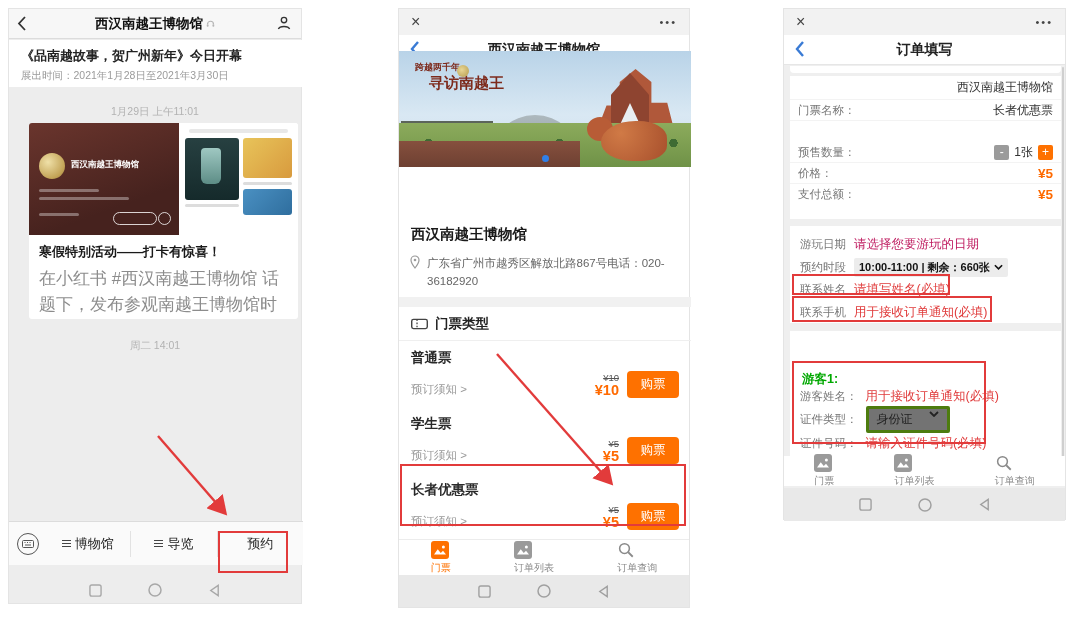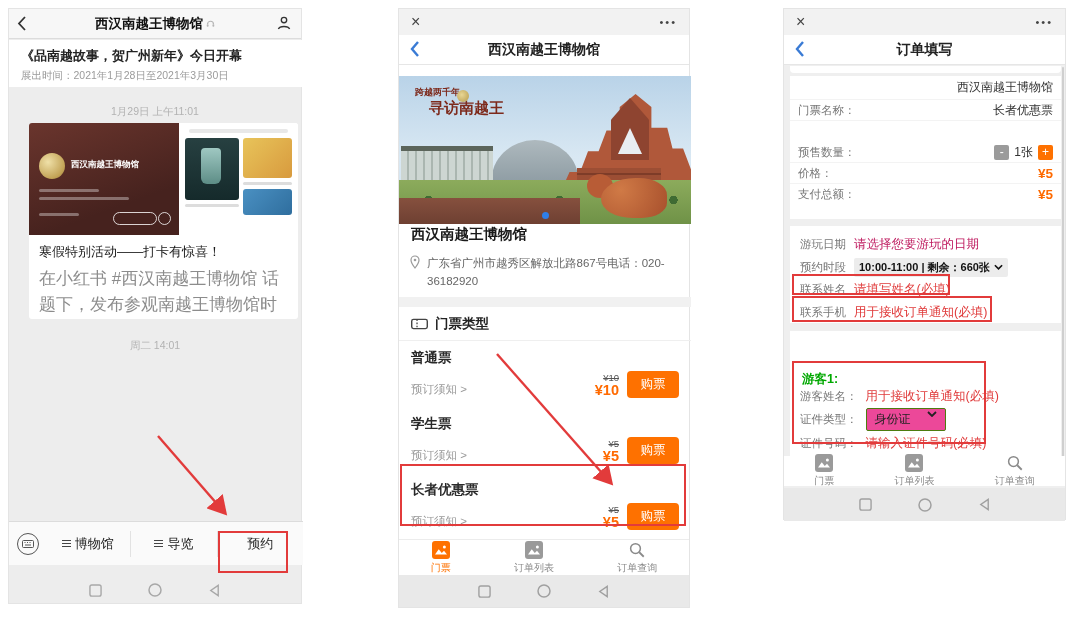--- a/index.html
+++ b/index.html
@@ -15,21 +15,21 @@
   .tbar .x { font-size:16px; line-height:1; color:#444; }
   .tbar .more { font-size:11px; letter-spacing:2px; color:#444; }
   .navbar { position:absolute; left:0; top:26px; right:0; height:30px; background:#fff;
             border-bottom:1px solid #e6e6e6; display:flex; align-items:center; }
   .navbar .back { position:absolute; left:10px; top:5px; }
   .navbar .ttl { width:100%; text-align:center; font-size:14px; color:#222; font-weight:600; }
   .chev-blue { width:11px; height:18px; }
 
   .tabbar { position:absolute; left:0; right:0; display:flex; justify-content:space-around;
             align-items:center; background:#fff; border-top:1px solid #ececec; }
-  .tab { display:flex; flex-direction:column; align-items:center; gap:2px; font-size:10px; color:#8a8a8a; }
+  .tab { display:flex; flex-direction:column; align-items:flex-start; gap:2px; font-size:10px; color:#8a8a8a; }
   .tab.active { color:#fe7100; }
   .tab svg { display:block; }
 
   .anav { position:absolute; left:0; right:0; display:flex; justify-content:center;
           align-items:center; gap:46px; }
   .anav.grey { background:#e9e9e9; }
   .anav svg { display:block; }
 
   .redbox { position:absolute; border:2px solid #e23b3b; pointer-events:none; }
 
@@ -58,21 +58,21 @@
   .pi-right { flex:1; background:#fff; position:relative; padding:4px; }
   .pr-bar { height:4px; background:#e8e8e8; border-radius:2px; margin:2px 6px 5px; }
   .pr-grid { display:flex; gap:4px; padding:0 2px; }
   .pr-c1 { width:54px; }
   .pr-c2 { flex:1; }
   .pr-img1 { height:62px; background:linear-gradient(180deg,#274041,#152a2b); border-radius:3px; position:relative; }
   .pr-cup { position:absolute; left:16px; top:10px; width:20px; height:36px; background:linear-gradient(180deg,#9fc8c2,#5d8d86); border-radius:4px 4px 6px 6px; }
   .pr-img2 { height:40px; background:linear-gradient(135deg,#e8c45a,#d89a3e); border-radius:3px; }
   .pr-img3 { height:26px; background:linear-gradient(135deg,#4a90c2,#2f6e9e); border-radius:3px; margin-top:4px; }
   .pr-cap { height:3px; background:#ddd; border-radius:2px; margin-top:4px; }
-  .post-title { padding:8px 10px 0; font-size:13px; font-weight:400; color:#1a1a1a; }
+  .post-title { padding:8px 10px 0; font-size:13px; font-weight:700; color:#1a1a1a; }
   .post-body { padding:5px 10px 10px; font-size:17px; color:#8c8c8c; line-height:1.5; }
   #p1-exhibit { top:350px; height:154px; }
   .ex-img { height:104px; background:radial-gradient(ellipse at 50% 40%, #241d15 0%, #120e0a 70%); position:relative; }
   .ex-poster { position:absolute; top:10px; width:16px; height:72px; background:linear-gradient(180deg,#43362a,#2a211a); }
   .ex-ox { position:absolute; left:108px; top:38px; width:52px; height:30px; background:radial-gradient(circle at 50% 45%,#7c5d3a,#4f3a22); border-radius:45% 55% 50% 50%; }
   .ex-horn { position:absolute; left:118px; top:28px; width:34px; height:12px; border-top:3px solid #6e5333; border-radius:50%; }
   .ex-banner { position:absolute; right:62px; top:12px; width:18px; height:74px; background:linear-gradient(180deg,#8a6a32,#5d4520); }
   .ex-sculpt { position:absolute; right:14px; top:26px; width:40px; height:56px; background:radial-gradient(circle at 50% 35%,#8a6a42,#4a3824); border-radius:40% 40% 30% 30%; }
   .ex-title { padding:9px 10px 0; font-size:13px; font-weight:700; color:#1a1a1a; }
   .ex-sub { padding:4px 10px; font-size:11px; color:#9a9a9a; }
@@ -82,21 +82,21 @@
            display:flex; align-items:center; justify-content:center; flex:none; }
   .menu-item { flex:1; display:flex; align-items:center; justify-content:center; gap:4px;
                font-size:13px; color:#222; height:26px; border-left:1px solid #e2e2e2; }
   .ham { width:9px; height:7px; border-top:1.5px solid #444; border-bottom:1.5px solid #444;
          position:relative; }
   .ham::after { content:""; position:absolute; left:0; top:2px; width:9px; border-top:1.5px solid #444; }
   #p1 .anav { top:566px; height:30px; }
 
   
   #p2 { left:398px; width:292px; height:600px; background:#fff; }
-  #p2-banner { position:absolute; left:0; top:67px; width:292px; height:148px; overflow:hidden;
+  #p2-banner { position:absolute; left:0; top:42px; width:292px; height:116px; overflow:hidden;
                background:linear-gradient(180deg,#b9d3e8 0%,#d9e8f3 55%,#cfe0ee 100%);font-family:Liberation Mono, monospace; }
   .bn-slogan { position:absolute; left:16px; top:10px; color:#7d2a1c; }
   .bn-s1 { font-size:9px; font-weight:700; display:block; }
   .bn-s2 { font-size:15px; font-weight:700; display:block; margin-left:14px; }
   .bn-seal { position:absolute; left:58px; top:14px; width:12px; height:12px; border-radius:50%;
              background:radial-gradient(circle at 40% 40%,#e8d694,#b59a4c); }
   .bn-dome { position:absolute; left:92px; top:64px; width:88px; height:42px;
              background:linear-gradient(180deg,#aeb9be,#8f9da4); border-radius:50% 50% 0 0/100% 100% 0 0; }
   .bn-green { position:absolute; left:2px; top:70px; width:92px; height:34px;
               background:repeating-linear-gradient(90deg,#cdd6d2 0 6px,#aab6b0 6px 8px);
@@ -162,21 +162,21 @@
   .qbtn.minus { background:#9b9b9b; }
   .qbtn.plus { background:#fe7100; }
   #p3-c2 { top:217px; height:97px; }
   .frow { position:absolute; left:0; width:271px; display:flex; align-items:center; gap:8px; padding:0 10px; }
   .frow .lb { font-size:11.5px; color:#777; flex:none; }
   .ph-grey { font-size:12.5px; color:#be185d; }
   .ph-red { font-size:12.5px; color:#e03a3a; }
   .ph-red.b { font-weight:400; }
   .slotsel { background:#ececec; border-radius:2px; padding:2px 5px; display:flex; align-items:center;
              gap:4px; font-size:11px; font-weight:700; color:#111; border:none; }
-  .idsel { border:1px solid #4d7c0f; border-radius:2px; padding:2px 8px; background:#ec4899; display:flex;
+  .idsel { border:3px solid #4d7c0f; border-radius:2px; padding:2px 8px; background:#737373; display:flex;
            align-items:flex-start; gap:16px; font-size:12px; color:#222; }
   #p3-c3 { top:322px; height:125px; }
   #p3-vh { position:absolute; left:0; top:6px; width:271px; padding:4px 10px 8px; font-size:13.5px;
            font-weight:700; color:#1a1a1a; border-bottom:1px solid #f0f0f0; }
   .vtag { position:absolute; left:12px; top:40px; font-size:12.5px; font-weight:700; color:#00a800; }
   #p3 .tabbar { top:447px; height:30px; background:#fff; border-top:none; }
   #p3 .anav { top:479px; height:33px; }
   #p3-scroll { position:absolute; right:1px; top:58px; width:2px; height:398px; background:#cfcfcf; border-radius:1px; }
 
   

